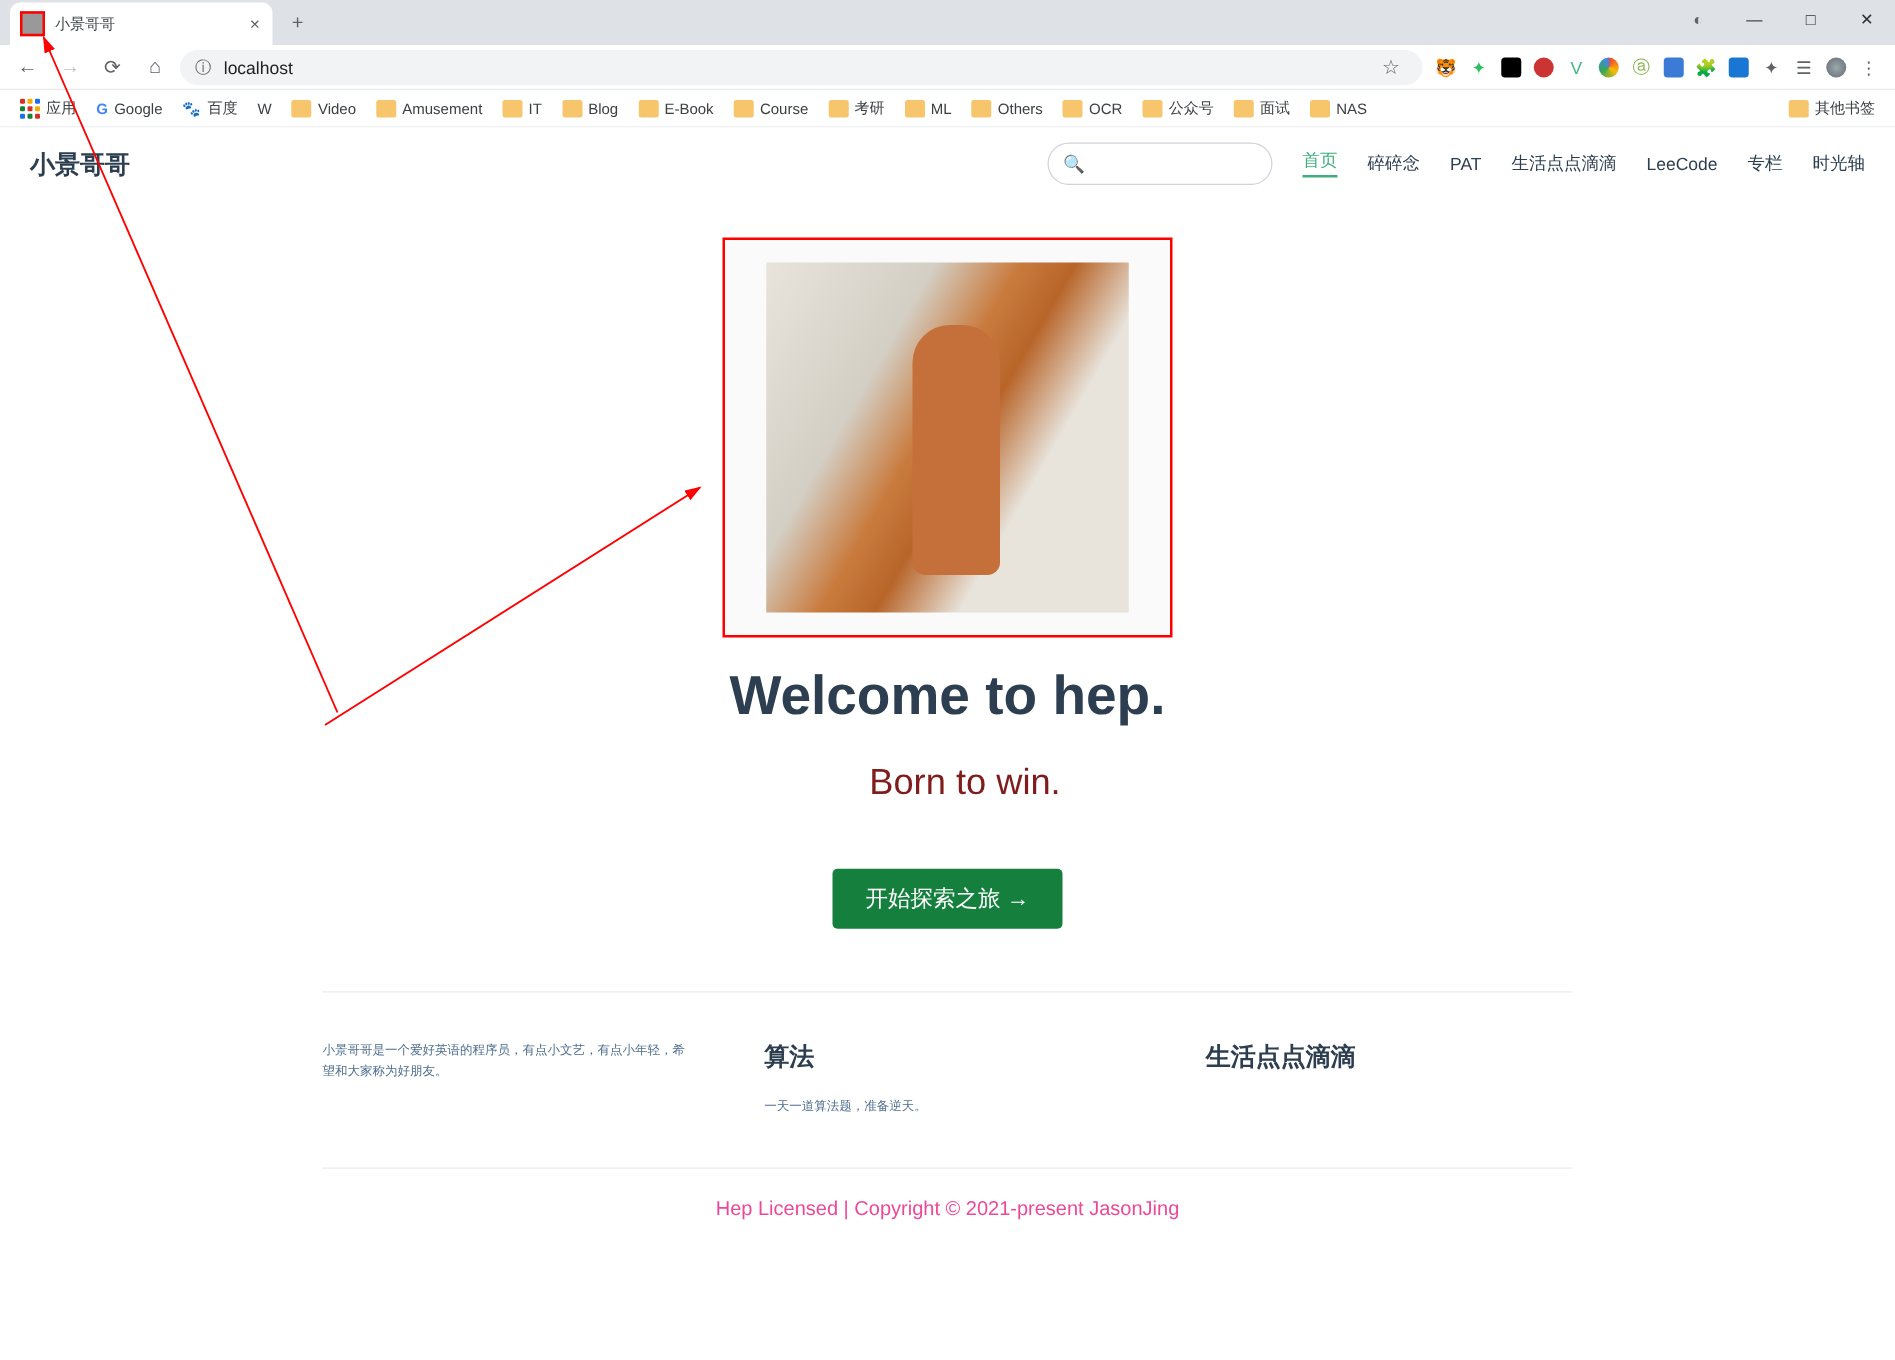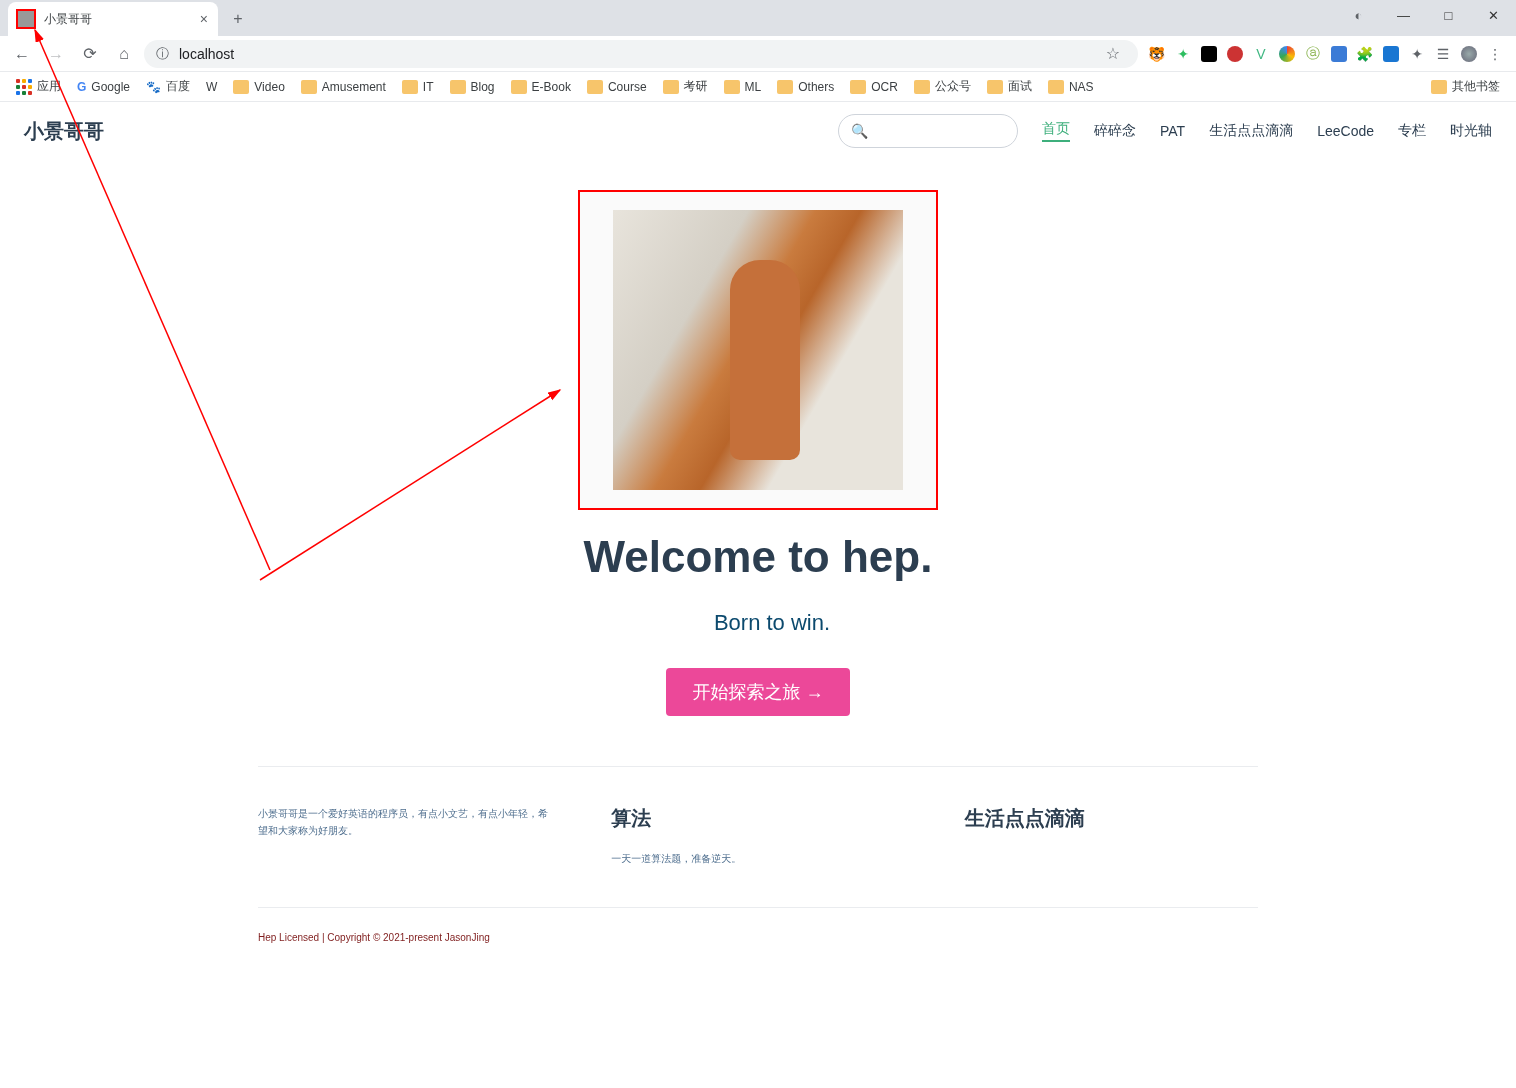--- a/index.html
+++ b/index.html
@@ -44,31 +44,31 @@
 .search-box { width: 180px; height: 34px; background: #fff; border: 1px solid #cfd4db; border-radius: 17px; display: flex; align-items: center; padding: 0 12px; color: #aaa; }
 .nav-link { cursor: pointer; }
 .nav-link.active { color: #3eaf7c; border-bottom: 2px solid #3eaf7c; padding-bottom: 2px; }
 
 
 .hero { text-align: center; padding-top: 30px; position: relative; }
 .hero-img-box { width: 360px; height: 320px; border: 2px solid red; margin: 0 auto; display: flex; align-items: center; justify-content: center; background: #fafafa; }
 .hero-img { width: 290px; height: 280px; background: linear-gradient(120deg,#e8e4dc 0%,#d4cfc5 30%,#c97b3e 45%,#b8652a 55%,#e8e4dc 70%); display: inline-block; position:relative; }
 .hero-img::after{content:"";position:absolute;left:50%;top:18%;width:70px;height:200px;background:#c5703a;border-radius:30px 30px 10px 10px;transform:translateX(-40%);}
 .hero h1 { font-size: 44px; font-weight: 600; color: #2c3e50; margin-top: 22px; }
-.hero .sub { font-size: 22px; color: #0c4a6e; margin-top: 28px; padding-left: 28px; }
-.hero .cta { display: inline-block; margin-top: 32px; background: #ec4899; color: #fff; font-size: 18px; padding: 12px 26px; border-radius: 4px; cursor: pointer; }
+.hero .sub { font-size: 29px; color: #7f1d1d; margin-top: 28px; padding-left: 28px; }
+.hero .cta { display: inline-block; margin-top: 52px; background: #15803d; color: #fff; font-size: 18px; padding: 12px 26px; border-radius: 4px; cursor: pointer; }
 
 
 .features { width: 1000px; margin: 50px auto 0; border-top: 1px solid #eaecef; padding-top: 38px; display: flex; gap: 60px; }
 .feat { flex: 1; }
 .feat h2 { font-size: 20px; font-weight: 600; color: #2c3e50; margin-bottom: 18px; }
 .feat p { font-size: 10px; color: #4e6e8e; line-height: 1.7; }
 
 
-.footer { width: 1000px; margin: 40px auto 0; border-top: 1px solid #eaecef; padding: 24px 0; text-align: left; font-size: 10px; color: #7f1d1d; }
+.footer { width: 1000px; margin: 40px auto 0; border-top: 1px solid #eaecef; padding: 24px 0; text-align: center; font-size: 16px; color: #ec4899; }
 
 
 .arrow-wrap { position: absolute; left: 0; top: 0; pointer-events: none; }
 
 
 .sq { width: 16px; height: 16px; border-radius: 3px; display:inline-block; }
 </style>
 </head>
 <body>
 

